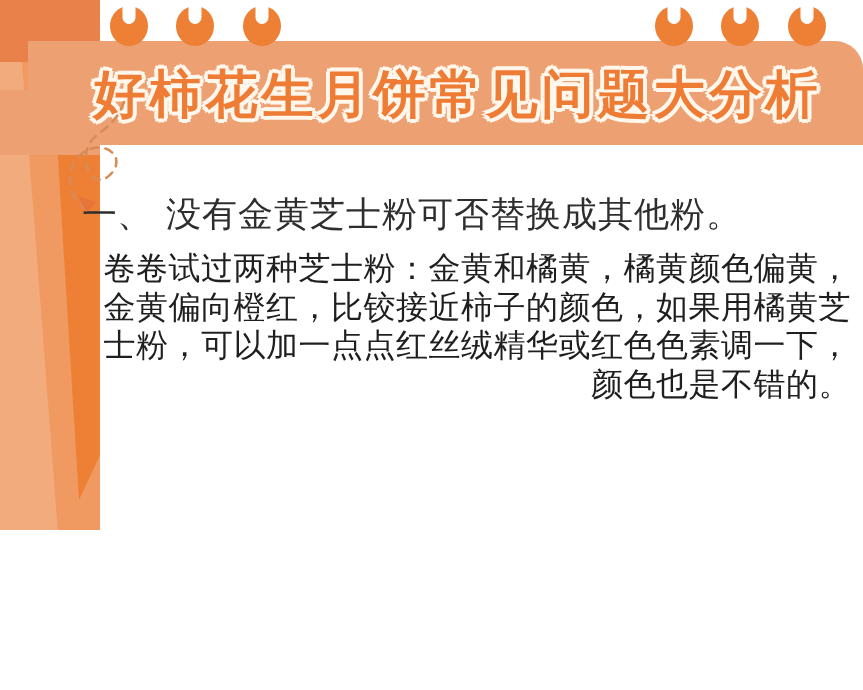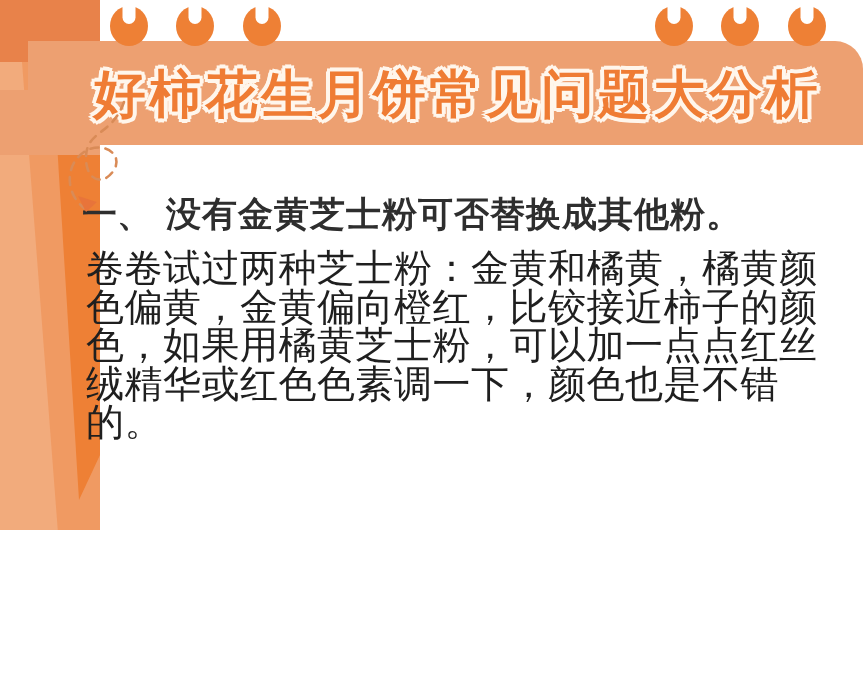--- a/index.html
+++ b/index.html
@@ -151,39 +151,40 @@
     height: 545px;
     z-index: 3;
   }
 
   .section-heading {
     position: absolute;
     left: -18px;
     top: 46px;
     width: 760px;
     font-size: 35px;
-    font-weight: bold;
+    font-weight: normal;
     color: #2e2e2e;
     letter-spacing: 1px;
     white-space: nowrap;
   }
   .section-heading .num {
     letter-spacing: 0px;
     margin-right: 14px;
   }
 
   .body-text {
     position: absolute;
     left: -14px;
     top: 104px;
     width: 765px;
-    font-size: 38px;
+    font-size: 32px;
     line-height: 38.5px;
     color: #1f1f1f;
     letter-spacing: 0.5px;
+    text-align: right;
   }
   .para {
     margin: 0;
   }
   .para + .para { margin-top: 1px; }
 
   
   .photo {
     position: absolute;
     left: 343px;

